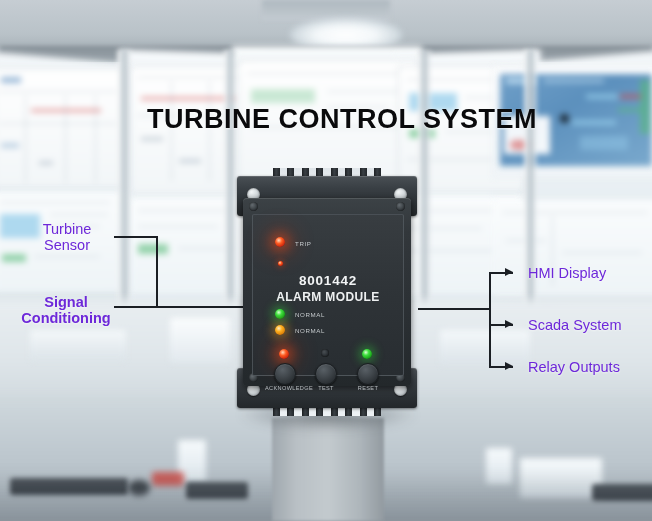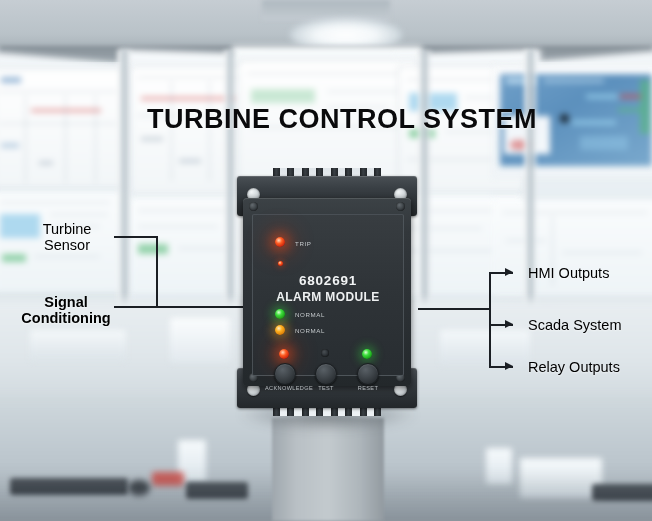--- a/index.html
+++ b/index.html
@@ -135,21 +135,21 @@
     letter-spacing:0.5px;
     color:#0a0a0c;
     font-family:"Liberation Sans", sans-serif;
     text-shadow: 0 1px 2px rgba(255,255,255,0.55);
   }
 
   
   .callout {
     position:absolute;
     font-size:14.5px;
-    color:#000000;
+    color:#6d28d9;
     font-family:"Liberation Sans", sans-serif;
     line-height:16px;
     text-shadow: 0 1px 2px rgba(255,255,255,0.6);
     white-space:pre-line;
   }
   .callout.right { text-align:left; }
   .callout.left  { text-align:center; }
 
   
   .ln { position:absolute; background:#1b1f24; }
@@ -417,21 +417,21 @@
   <div class="callout left" style="left:24px; top:221px; width:86px;">Turbine
 Sensor</div>
   <div class="callout left" style="left:14px; top:294px; width:104px;font-weight:bold;">Signal
 Conditioning</div>
 
   <div class="ln ln-h" style="left:114px; top:236px; width:44px;"></div>
   <div class="ln ln-v" style="left:156px; top:236px; height:72px;"></div>
   <div class="ln ln-h" style="left:114px; top:306px; width:166px;"></div>
   <div class="arrow" style="left:272px; top:302px;"></div>
 
-  <div class="callout right" style="left:528px; top:265px;">HMI Outputs</div>
+  <div class="callout right" style="left:528px; top:265px;">HMI Display</div>
   <div class="callout right" style="left:528px; top:317px;">Scada System</div>
   <div class="callout right" style="left:528px; top:359px;text-align:right;">Relay Outputs</div>
 
   <div class="ln ln-h" style="left:418px; top:308px; width:72px;"></div>
   <div class="ln ln-v" style="left:489px; top:272px; height:96px;"></div>
   <div class="ln ln-h" style="left:489px; top:272px; width:24px;"></div>
   <div class="arrow" style="left:505px; top:268px;"></div>
   <div class="ln ln-h" style="left:489px; top:324px; width:24px;"></div>
   <div class="arrow" style="left:505px; top:320px;"></div>
   <div class="ln ln-h" style="left:489px; top:366px; width:24px;"></div>
@@ -477,21 +477,21 @@
       <div class="corner-screw b"></div>
       <div class="corner-screw c"></div>
       <div class="corner-screw d"></div>
 
       <div class="faceplate">
 
         <div class="led red" style="left:22px; top:22px;"></div>
         <div class="led red small" style="left:25px; top:46px;"></div>
         <div class="led-label" style="left:42px; top:25px;">TRIP</div>
 
-        <div class="model-no" style="top:58px;">6802691</div>
+        <div class="model-no" style="top:58px;">8001442</div>
         <div class="model-name" style="top:75px;">ALARM MODULE</div>
 
         <div class="led green" style="left:22px; top:94px;"></div>
         <div class="led-label" style="left:42px; top:96px;">NORMAL</div>
 
         <div class="led amber" style="left:22px; top:110px;"></div>
         <div class="led-label" style="left:42px; top:112px;">NORMAL</div>
 
         <div class="btn-group" style="left:14px; top:134px; width:44px;">
           <div class="led red" style="left:12px; top:0px;"></div>

